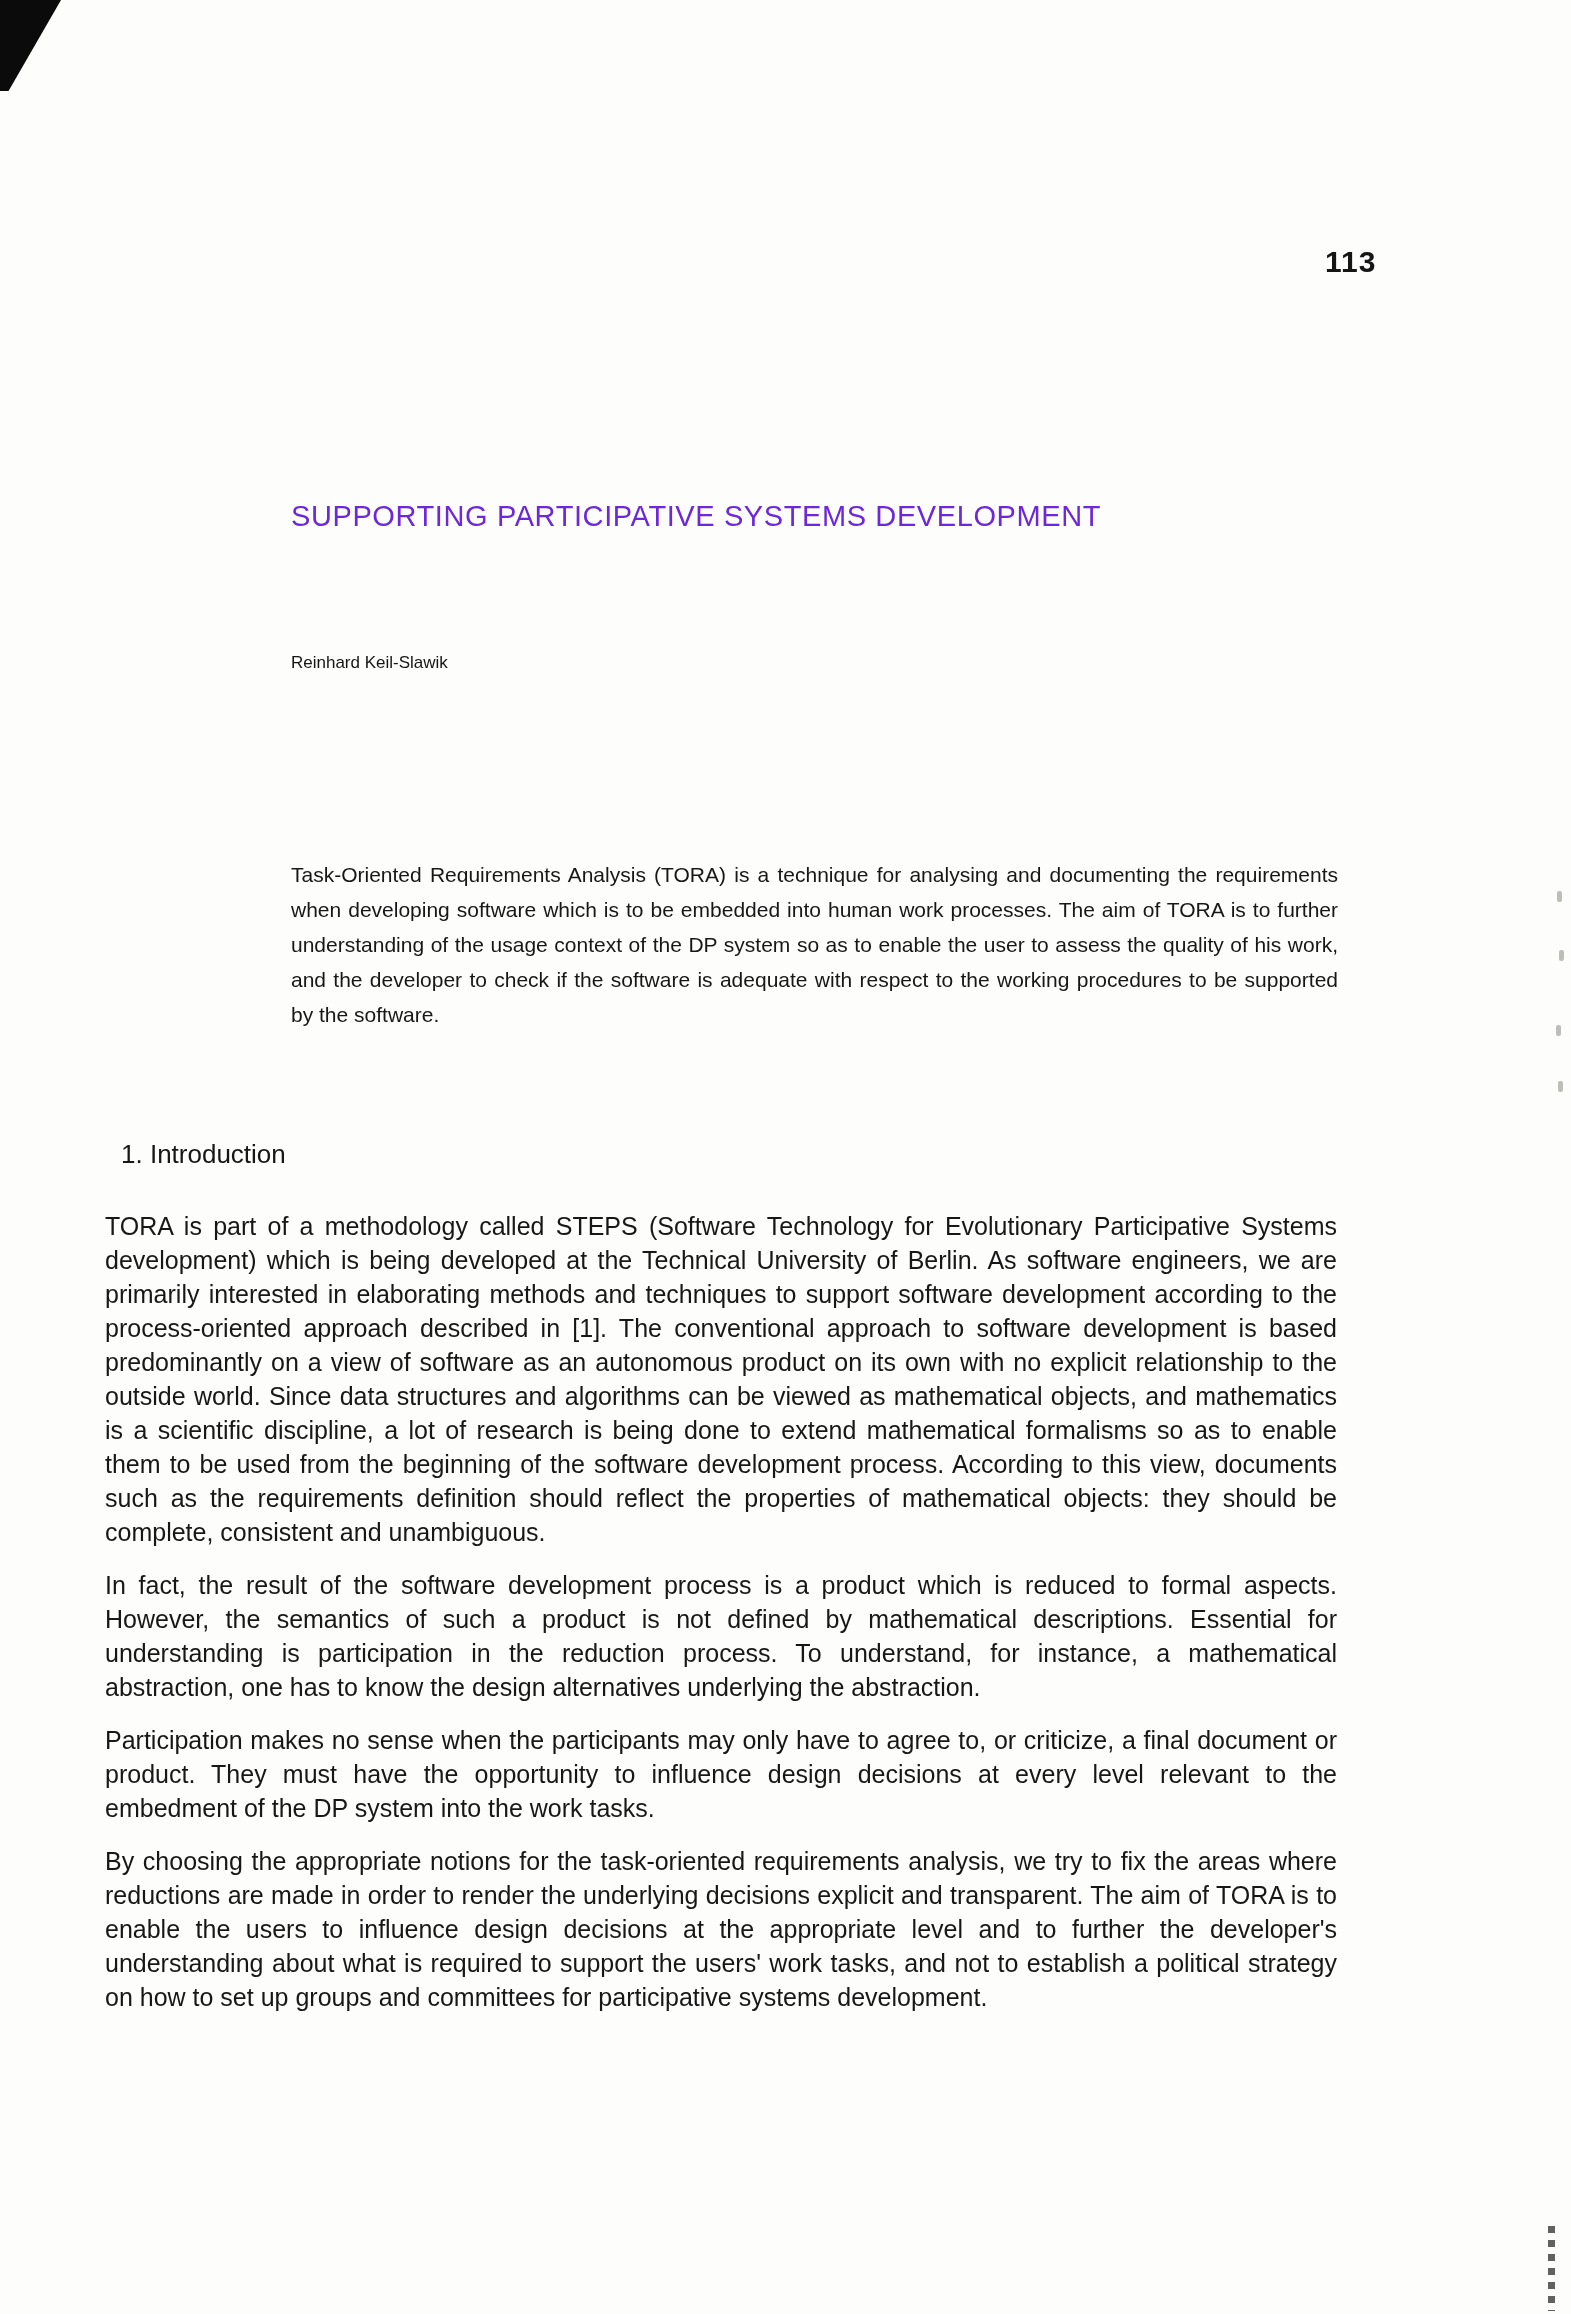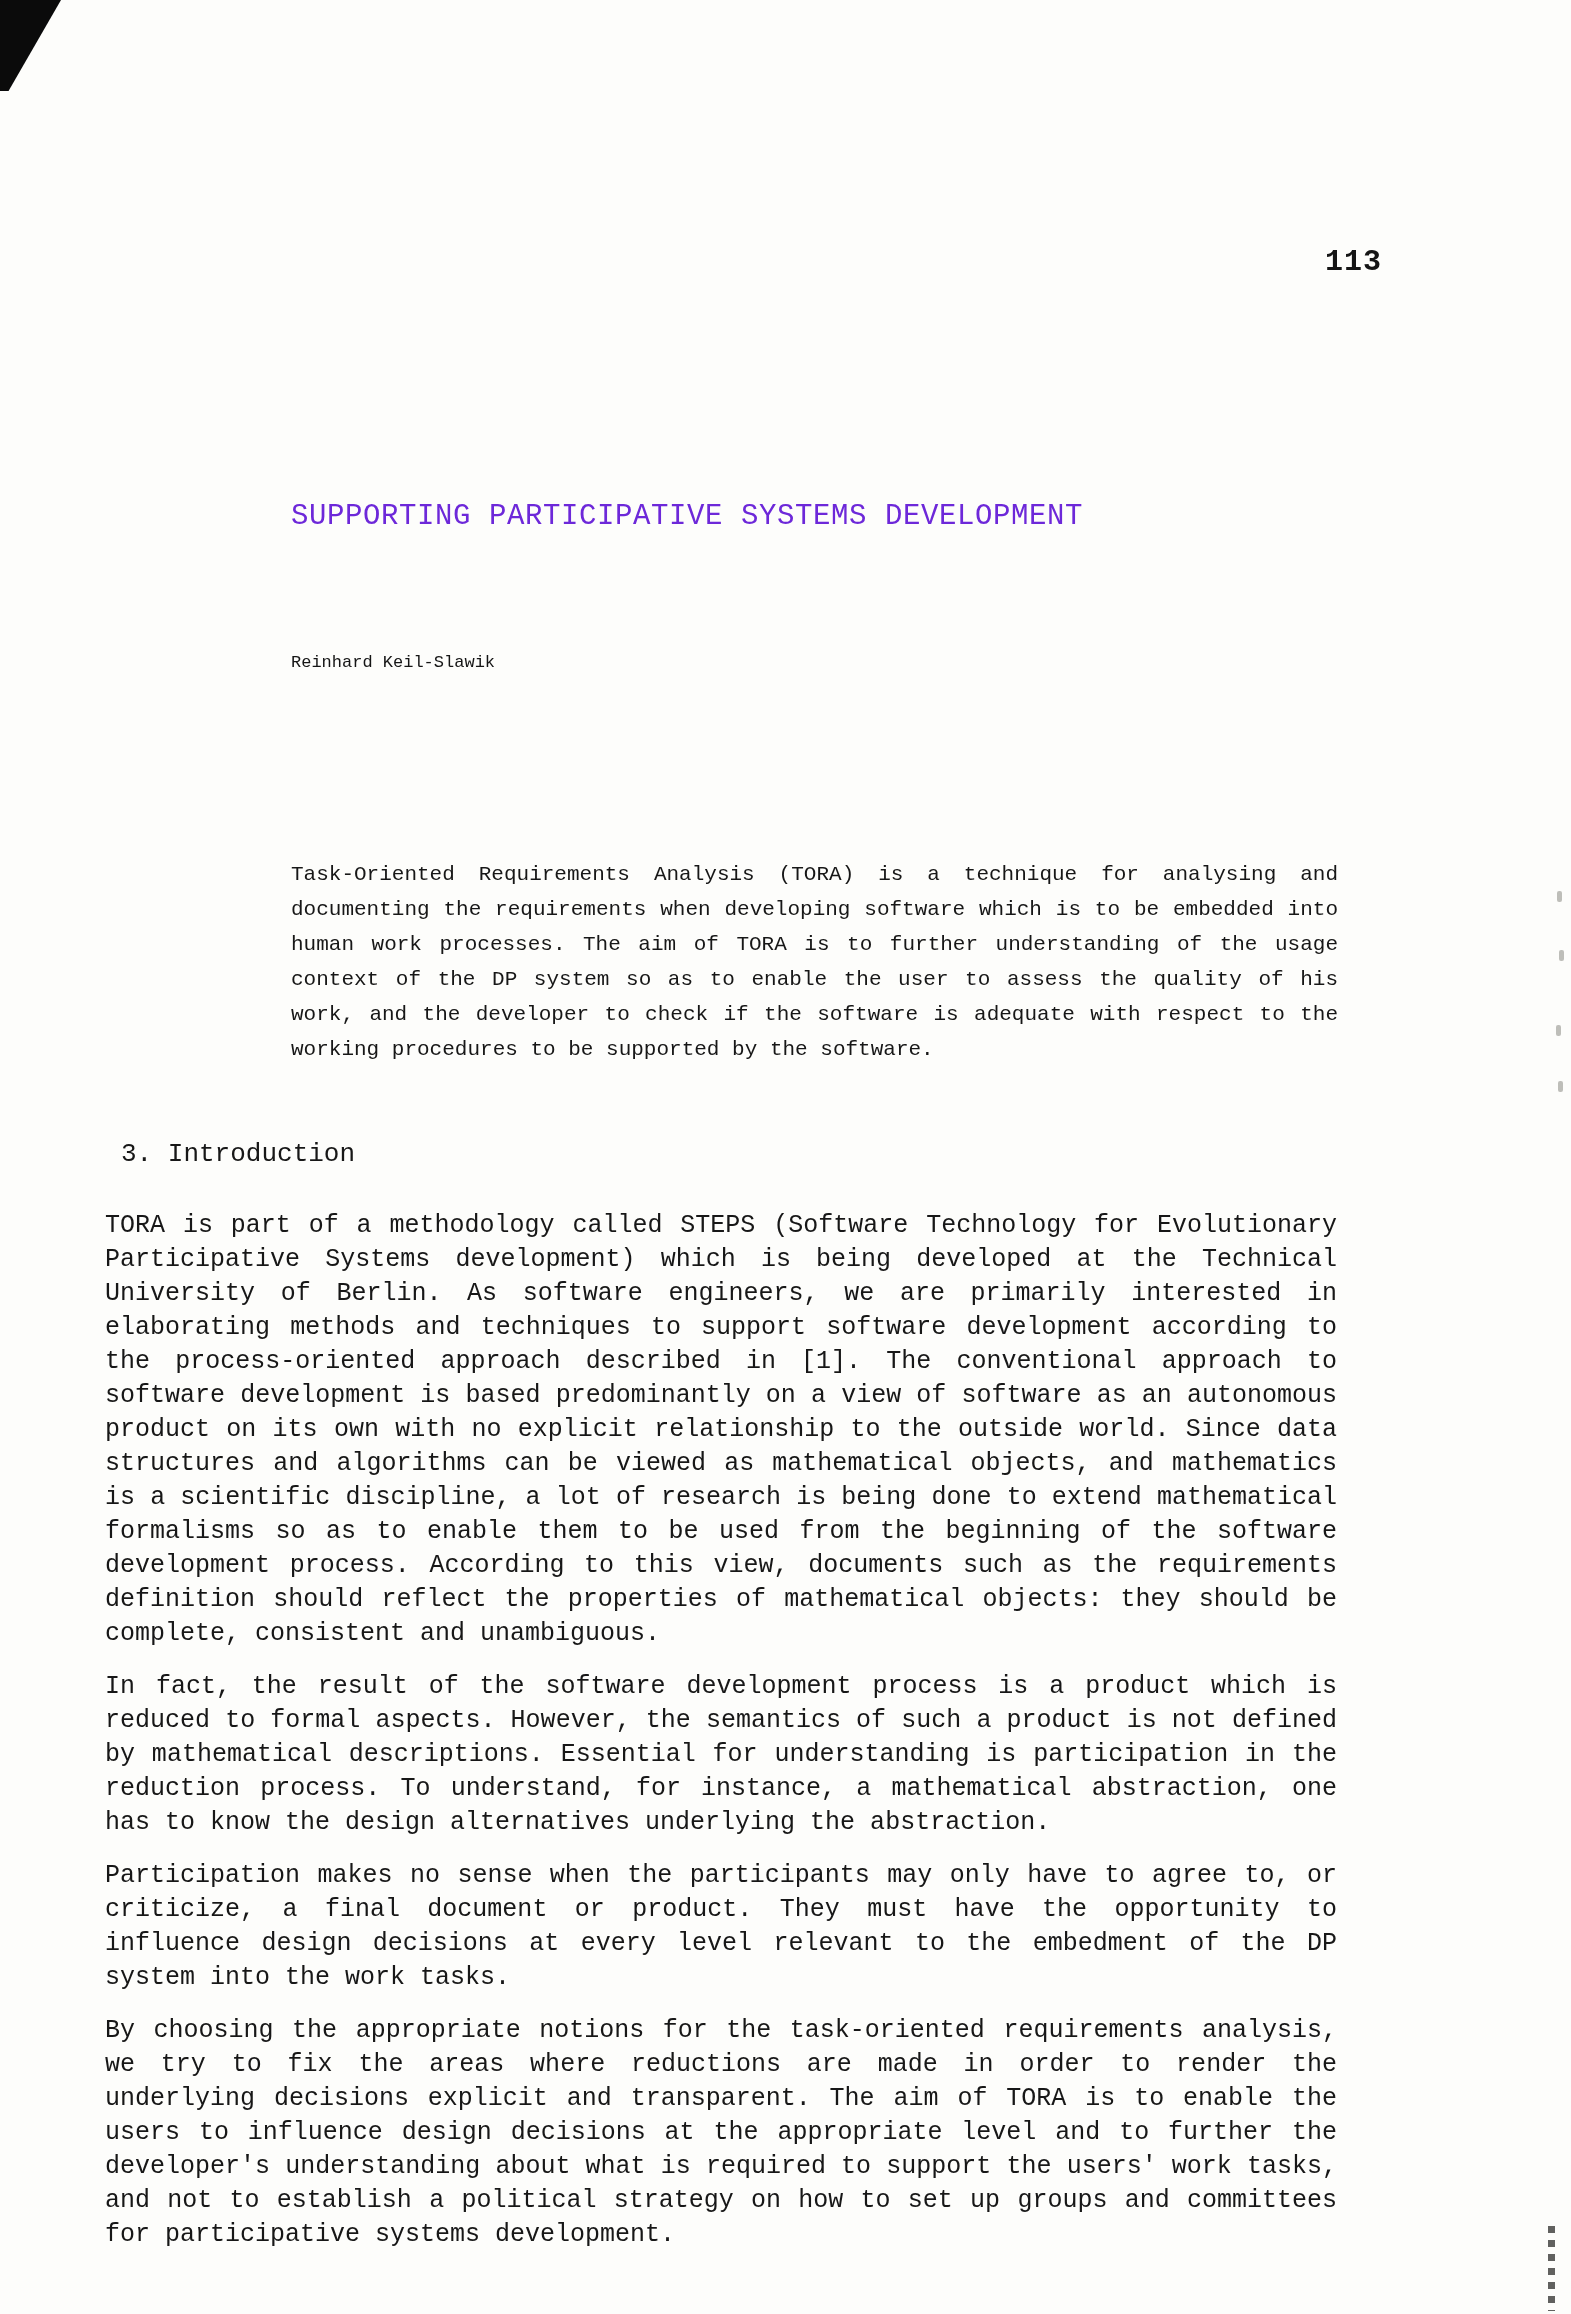--- a/index.html
+++ b/index.html
@@ -6,21 +6,21 @@
     margin: 0;
     padding: 0;
     background: #e9e9e7;
   }
   .page {
     position: relative;
     width: 1571px;
     height: 2315px;
     background: #fdfdfb;
     overflow: hidden;
-    font-family: Liberation Mono, monospace;
+    font-family: Liberation Sans, sans-serif;
     color: #151515;
   }
 
   
   .corner-blot {
     position: absolute;
     left: 0; top: 0;
     width: 61px; height: 91px;
     background: #0b0b0b;
     clip-path: polygon(0 0, 100% 0, 14% 100%, 0 100%);
@@ -122,21 +122,21 @@
 
   <div class="author-block">
     <div class="author-row">
       <div class="author-name">Reinhard Keil-Slawik</div>
     </div>
   </div>
 
   <div class="abstract-block">Task-Oriented Requirements Analysis (TORA) is a technique for analysing and documenting the requirements when developing software which is to be embedded into human work processes. The aim of TORA is to further understanding of the usage context of the DP system so as to enable the user to assess the quality of his work, and the developer to check if the software is adequate with respect to the working procedures to be supported by the software.</div>
 
   <div class="main-column">
-    <h2 class="section-heading">3. Introduction</h2>
+    <h2 class="section-heading">1. Introduction</h2>
     <p class="body-par">TORA is part of a methodology called STEPS (Software Technology for Evolutionary Participative Systems development) which is being developed at the Technical University of Berlin. As software engineers, we are primarily interested in elaborating methods and techniques to support software development according to the process-oriented approach described in [1]. The conventional approach to software development is based predominantly on a view of software as an autonomous product on its own with no explicit relationship to the outside world. Since data structures and algorithms can be viewed as mathematical objects, and mathematics is a scientific discipline, a lot of research is being done to extend mathematical formalisms so as to enable them to be used from the beginning of the software development process. According to this view, documents such as the requirements definition should reflect the properties of mathematical objects: they should be complete, consistent and unambiguous.</p>
     <p class="body-par">In fact, the result of the software development process is a product which is reduced to formal aspects. However, the semantics of such a product is not defined by mathematical descriptions. Essential for understanding is participation in the reduction process. To understand, for instance, a mathematical abstraction, one has to know the design alternatives underlying the abstraction.</p>
     <p class="body-par">Participation makes no sense when the participants may only have to agree to, or criticize, a final document or product. They must have the opportunity to influence design decisions at every level relevant to the embedment of the DP system into the work tasks.</p>
     <p class="body-par">By choosing the appropriate notions for the task-oriented requirements analysis, we try to fix the areas where reductions are made in order to render the underlying decisions explicit and transparent. The aim of TORA is to enable the users to influence design decisions at the appropriate level and to further the developer's understanding about what is required to support the users' work tasks, and not to establish a political strategy on how to set up groups and committees for participative systems development.</p>
   </div>
 
 </div>
 
 
 </body></html>

